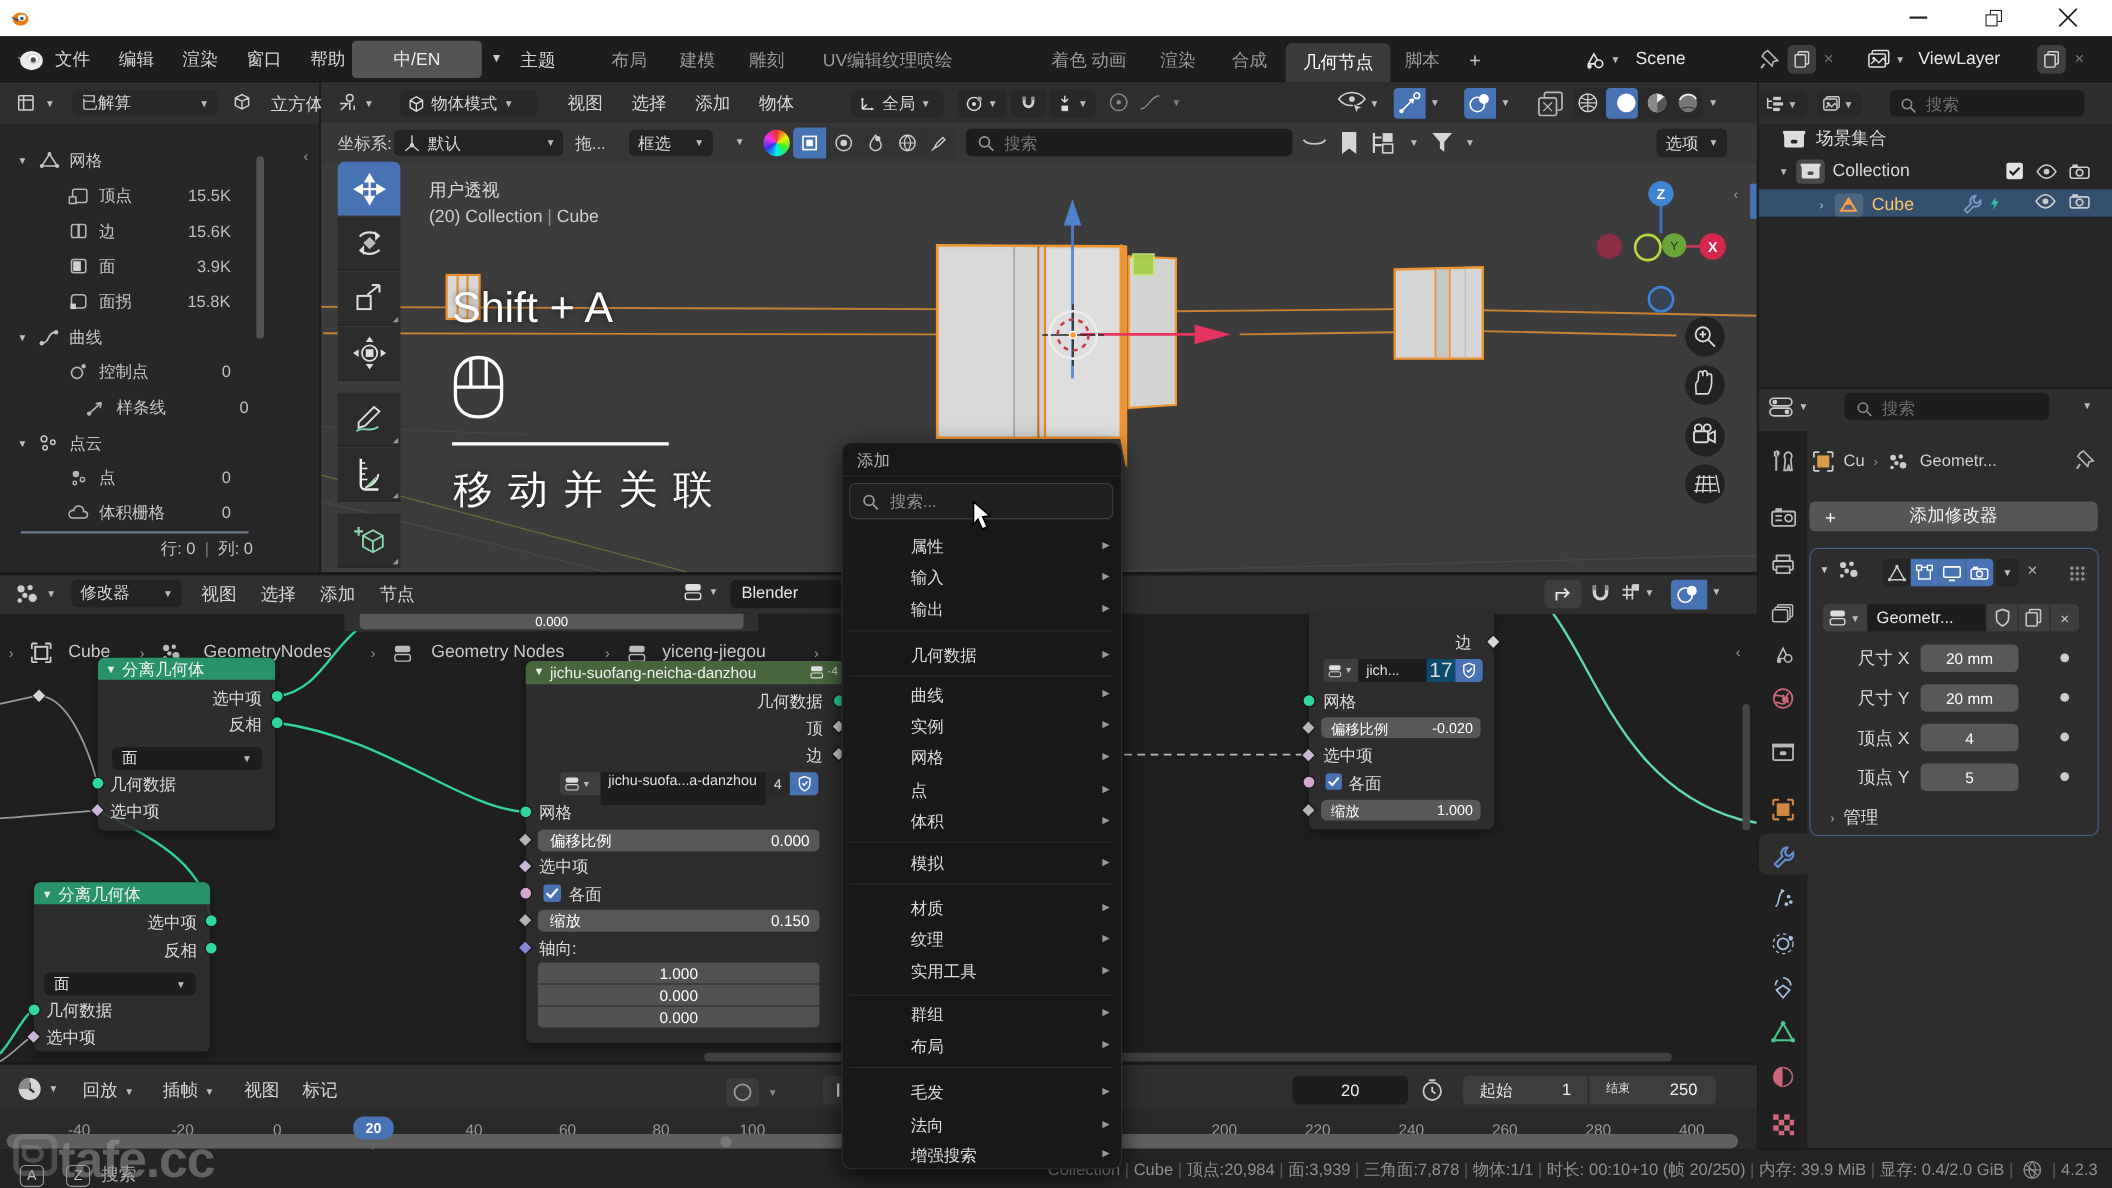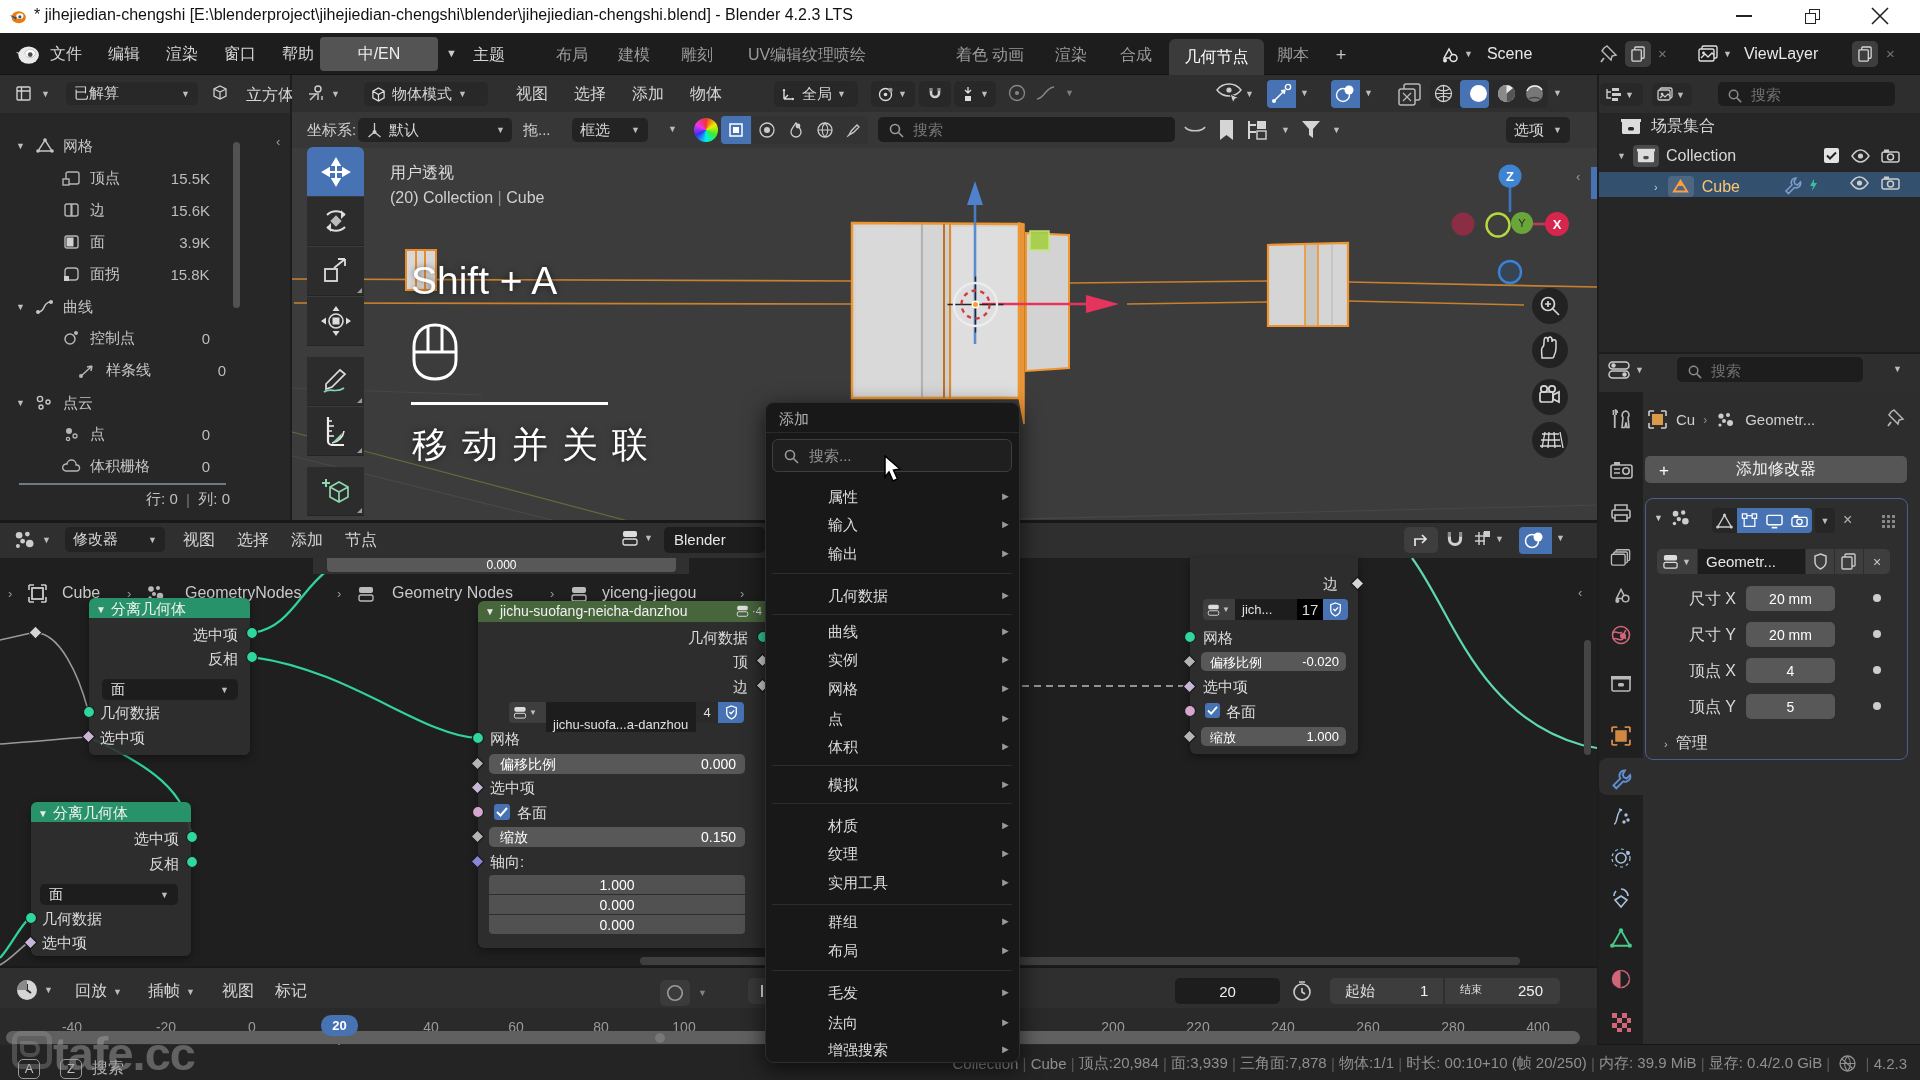--- a/index.html
+++ b/index.html
@@ -36,21 +36,20 @@
 
 <div class="abs" style="left:0;top:0;width:1920px;height:33px;background:#ffffff"></div>
 <div class="abs" id="tb-logo" style="left:8px;top:7px;width:19px;height:19px">
       <svg width="19" height="19" viewBox="0 0 24 24">
         <ellipse cx="13.5" cy="13" rx="9" ry="7.5" fill="#e87d0d"></ellipse>
         <ellipse cx="15" cy="11.5" rx="4.5" ry="3.6" fill="#fff"></ellipse>
         <path d="M2 10l9 3-1 3z" fill="#265787"></path>
         <circle cx="15" cy="12.5" r="2" fill="#265787"></circle>
       </svg>
     </div>
-<div class="abs" style="left:34px;top:6px;font-size:16px;color:#111;white-space:nowrap">* jihejiedian-chengshi [E:\blenderproject\jihejiedian-chengshi\blender\jihejiedian-chengshi.blend] - Blender 4.2.3 LTS</div>
 <div class="abs" style="left:1736px;top:15px;width:16px;height:2px;background:#222"></div>
 <div class="abs" style="left:1809px;top:9px;width:11px;height:11px;border:1.6px solid #222;background:#fff"></div>
 <div class="abs" style="left:1805px;top:13px;width:11px;height:11px;border:1.6px solid #222;background:#fff"></div>
 <svg class="abs" style="left:1871px;top:7px" width="18" height="18" viewBox="0 0 18 18">
       <path d="M1 1l16 16M17 1L1 17" stroke="#222" stroke-width="1.6"></path>
     </svg>
 
 <div class="abs" style="left:0;top:33px;width:1920px;height:42px;background:#1d1d1d;border-bottom:1px solid #141414"></div>
 <div class="abs" id="blender-logo" style="left:14px;top:41px;width:26px;height:26px">
       <svg width="26" height="26" viewBox="0 0 24 24">
@@ -1124,21 +1123,21 @@
 <div class="abs" style="left:660px;top:629px;width:88px;text-align:right;color:#dcdcdc;font-size:15px">几何数据</div>
 <div class="abs" style="left:718px;top:653px;width:30px;text-align:right;color:#dcdcdc;font-size:15px">顶</div>
 <div class="abs" style="left:718px;top:678px;width:30px;text-align:right;color:#dcdcdc;font-size:15px">边</div>
 <div class="row btn" style="left:509px;top:702px;width:37px;height:21px;padding:0 3px;gap:1px;border-radius:4px 0 0 4px">
         <svg width="16" height="15" viewBox="0 0 20 18">
           <rect x="3" y="2" width="14" height="6" rx="2" fill="#ddd"></rect>
           <rect x="3" y="10" width="14" height="6" rx="2" fill="none" stroke="#ddd" stroke-width="1.2"></rect>
         </svg>
         <span class="caret" style="font-size:8px">▼</span>
       </div>
-<div class="abs fld" style="left:546px;top:702px;width:150px;height:30px;border-radius:0;display:flex;align-items:flex-end;padding:0 7px">
+<div class="abs fld" style="left:546px;top:702px;width:150px;height:30px;border-radius:0;display:flex;align-items:flex-start;padding:0 7px">
         <span style="color:#e0e0e0;font-size:13px">jichu-suofa...a-danzhou</span>
       </div>
 <div class="abs" style="left:696px;top:702px;width:22px;height:21px;background:#2a2a2a;display:flex;align-items:center;justify-content:center;color:#ddd;font-size:13px">4</div>
 <div class="abs" style="left:718px;top:702px;width:26px;height:21px;background:#4772b3;border-radius:0 4px 4px 0;display:flex;align-items:center;justify-content:center">
         <svg width="13" height="15" viewBox="0 0 15 17">
           <path d="M7.5 1L13 3v6c0 3-2.5 5.5-5.5 7C4.5 14.5 2 12 2 9V3z" fill="none" stroke="#fff" stroke-width="1.5"></path>
           <path d="M5 8l2 2 3.5-4" stroke="#fff" stroke-width="1.5" fill="none"></path>
         </svg>
       </div>
 <div class="abs" style="left:490px;top:730px;color:#dcdcdc;font-size:15px">网格</div>
@@ -1166,21 +1165,21 @@
 <div class="row btn" style="left:1203px;top:599px;width:32px;height:21px;padding:0 3px;gap:1px;border-radius:4px 0 0 4px">
         <svg width="15" height="14" viewBox="0 0 20 18">
           <rect x="3" y="2" width="14" height="6" rx="2" fill="#ddd"></rect>
           <rect x="3" y="10" width="14" height="6" rx="2" fill="none" stroke="#ddd" stroke-width="1.2"></rect>
         </svg>
         <span class="caret" style="font-size:8px">▼</span>
       </div>
 <div class="abs fld" style="left:1235px;top:599px;width:62px;height:21px;border-radius:0;display:flex;align-items:center;padding:0 7px">
         <span style="color:#e0e0e0;font-size:13px">jich...</span>
       </div>
-<div class="abs" style="left:1297px;top:599px;width:26px;height:21px;background:#000000;display:flex;align-items:center;justify-content:center;color:#ddd;font-size:15px">17</div>
+<div class="abs" style="left:1297px;top:599px;width:26px;height:21px;background:#0c4a6e;display:flex;align-items:center;justify-content:center;color:#ddd;font-size:19px">17</div>
 <div class="abs" style="left:1323px;top:599px;width:25px;height:21px;background:#4772b3;border-radius:0 4px 4px 0;display:flex;align-items:center;justify-content:center">
         <svg width="13" height="15" viewBox="0 0 15 17">
           <path d="M7.5 1L13 3v6c0 3-2.5 5.5-5.5 7C4.5 14.5 2 12 2 9V3z" fill="none" stroke="#fff" stroke-width="1.5"></path>
           <path d="M5 8l2 2 3.5-4" stroke="#fff" stroke-width="1.5" fill="none"></path>
         </svg>
       </div>
 <div class="abs" style="left:1203px;top:629px;color:#dcdcdc;font-size:15px">网格</div>
 <div class="abs slider" style="left:1201px;top:652px;width:145px;height:19px">
         <span class="abs" style="left:9px;top:2px;font-size:13px">偏移比例</span>
         <span class="abs" style="right:7px;top:2px;font-size:13px">-0.020</span>

